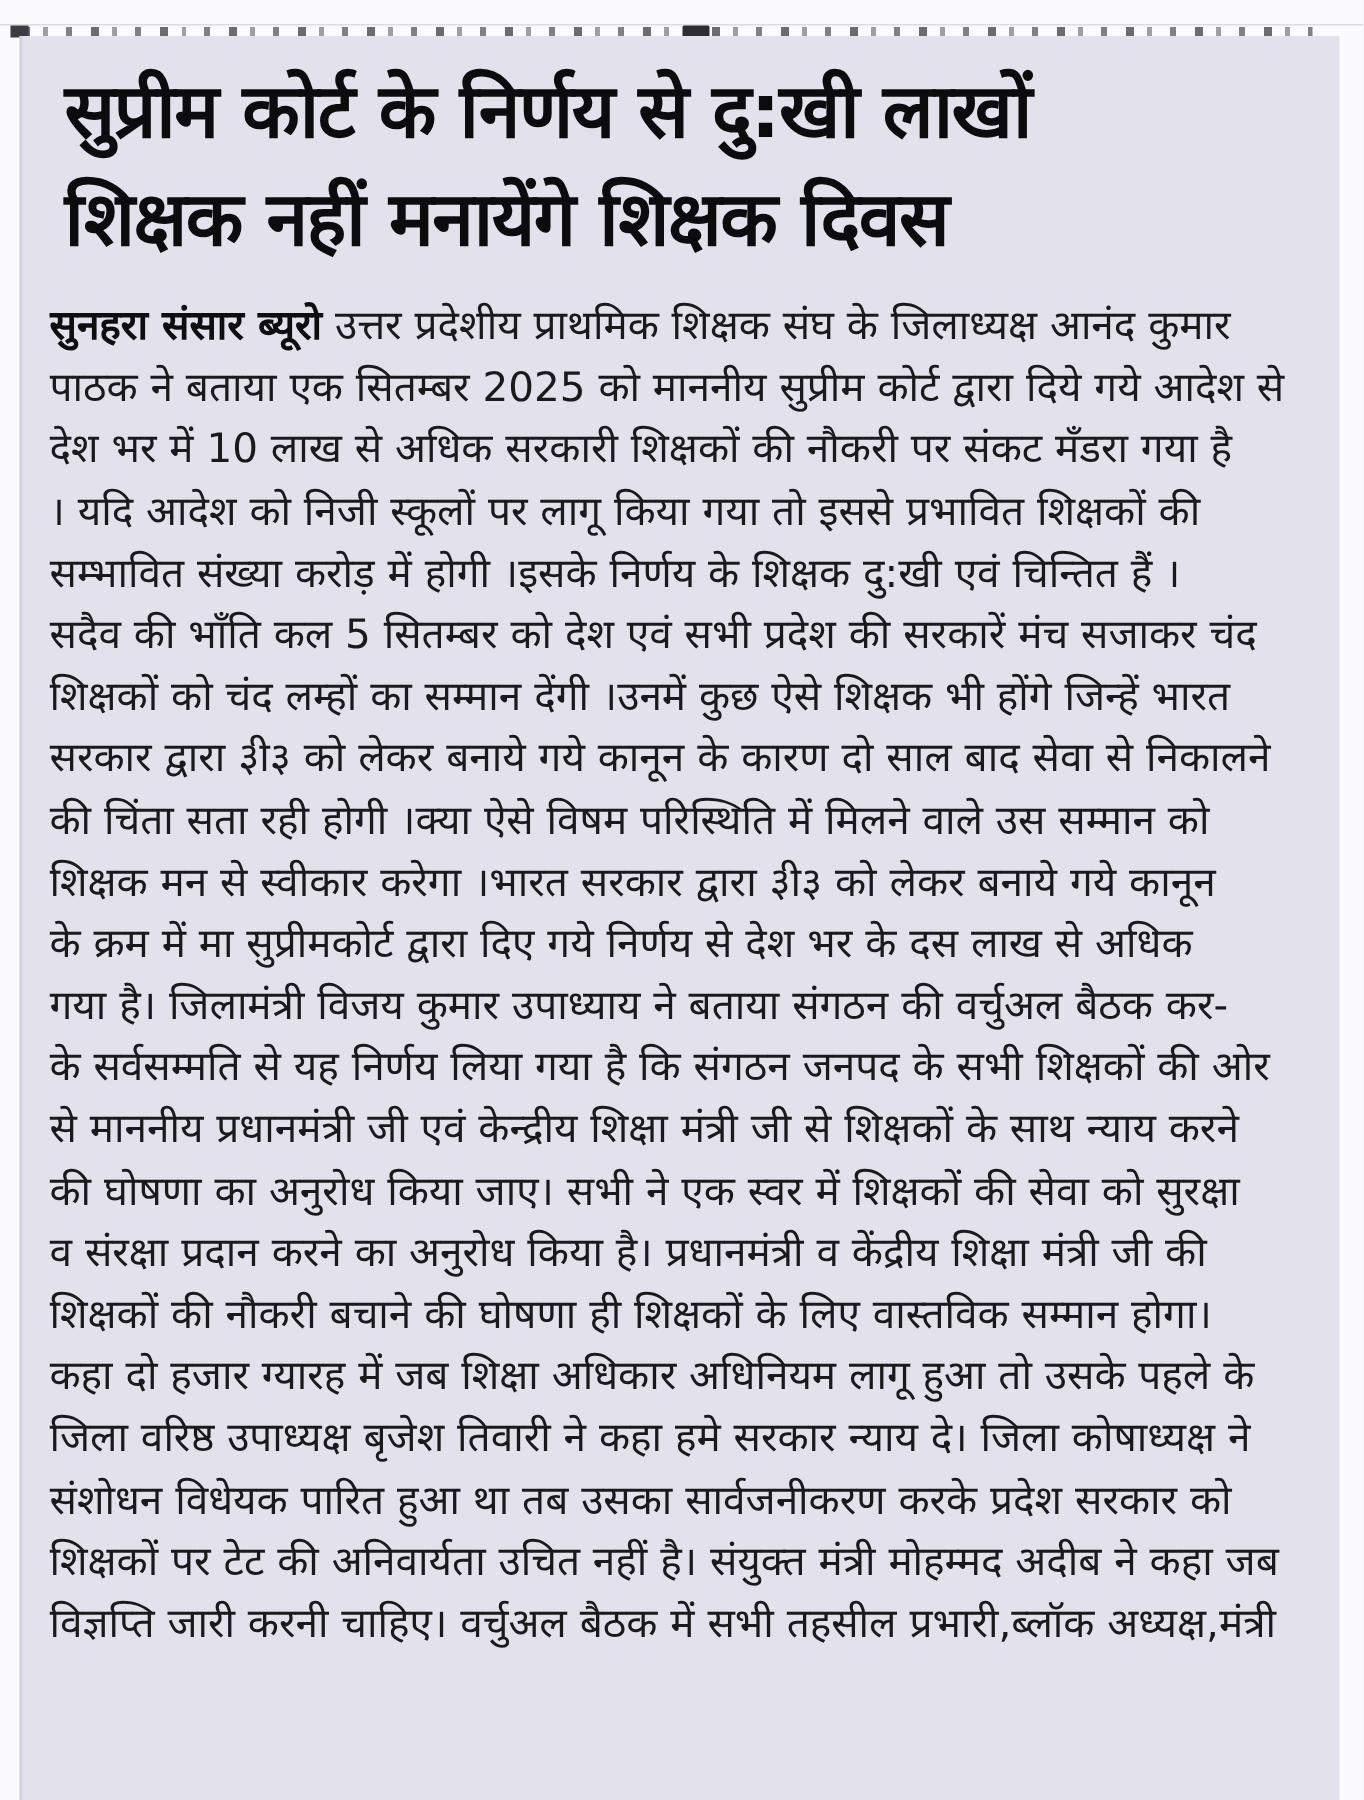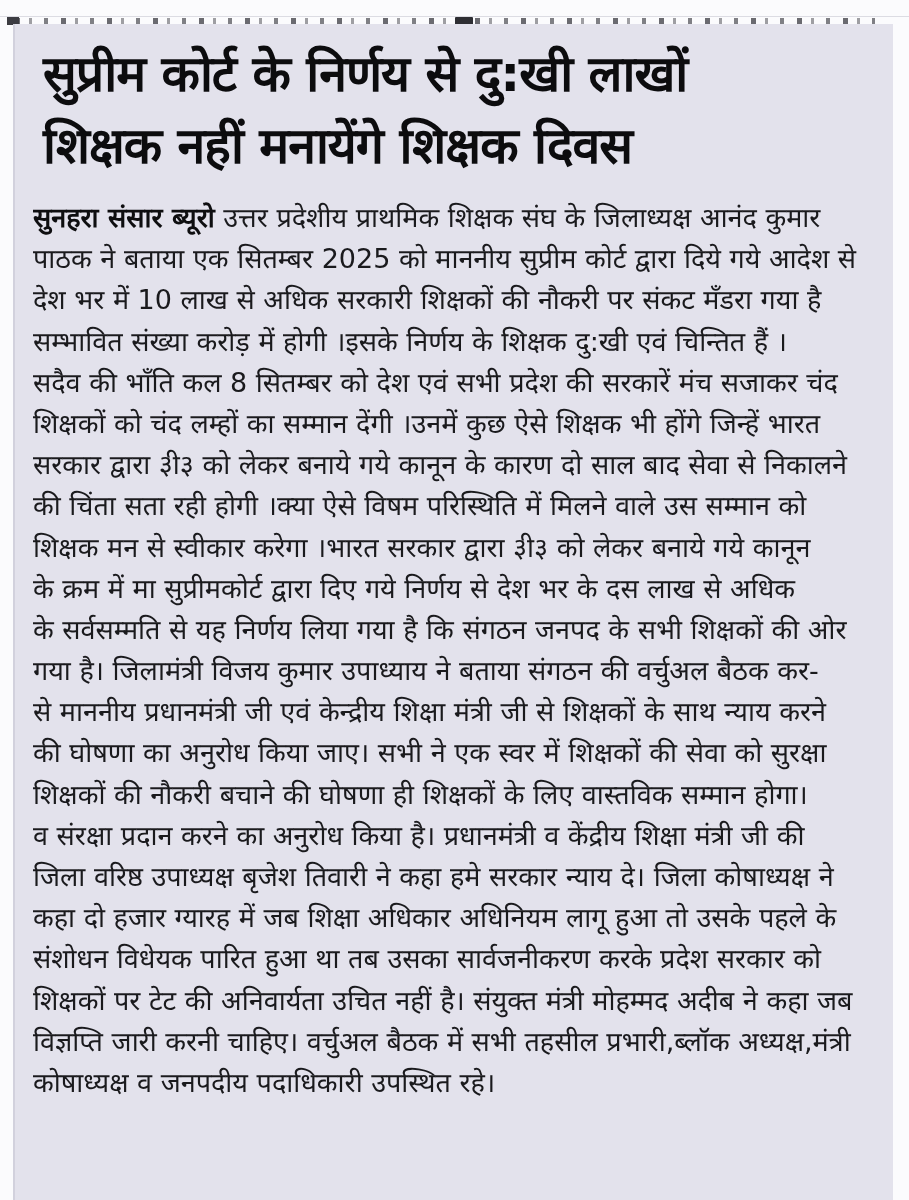--- a/index.html
+++ b/index.html
@@ -105,35 +105,35 @@
       <span class="hl">शिक्षक नहीं मनायेंगे शिक्षक दिवस</span>
     </h1>
 
     <div class="bodytext">
       <div class="bl">
         <b>सुनहरा संसार ब्यूरो</b>
         <span>उत्तर प्रदेशीय प्राथमिक शिक्षक संघ के जिलाध्यक्ष आनंद कुमार</span>
       </div>
       <div class="bl">पाठक ने बताया एक सितम्बर 2025 को माननीय सुप्रीम कोर्ट द्वारा दिये गये आदेश से</div>
       <div class="bl">देश भर में 10 लाख से अधिक सरकारी शिक्षकों की नौकरी पर संकट मँडरा गया है</div>
+      <div class="bl">। यदि  आदेश को निजी स्कूलों पर लागू किया गया तो इससे प्रभावित शिक्षकों की</div>
       <div class="bl">सम्भावित संख्या करोड़ में होगी  ।इसके निर्णय के शिक्षक दु:खी एवं चिन्तित हैं ।</div>
-      <div class="bl">सदैव की भाँति कल 8 सितम्बर को देश एवं सभी प्रदेश की सरकारें मंच सजाकर चंद</div>
+      <div class="bl">सदैव की भाँति कल 5 सितम्बर को देश एवं सभी प्रदेश की सरकारें मंच सजाकर चंद</div>
       <div class="bl">शिक्षकों  को चंद लम्हों का सम्मान देंगी  ।उनमें कुछ ऐसे शिक्षक भी होंगे जिन्हें भारत</div>
       <div class="bl">सरकार द्वारा ३ी३ को लेकर बनाये गये कानून के कारण दो साल बाद सेवा से निकालने</div>
       <div class="bl">की चिंता सता रही होगी  ।क्या ऐसे विषम परिस्थिति में मिलने वाले उस सम्मान को</div>
       <div class="bl">शिक्षक मन से स्वीकार करेगा  ।भारत सरकार द्वारा ३ी३  को लेकर बनाये गये कानून</div>
       <div class="bl">के क्रम में मा सुप्रीमकोर्ट द्वारा दिए गये निर्णय से देश भर के दस लाख से अधिक</div>
+      <div class="bl">गया है।  जिलामंत्री विजय कुमार उपाध्याय ने बताया संगठन की वर्चुअल बैठक कर-</div>
       <div class="bl">के सर्वसम्मति से यह निर्णय लिया गया है कि संगठन जनपद के सभी शिक्षकों की ओर</div>
-      <div class="bl">गया है।  जिलामंत्री विजय कुमार उपाध्याय ने बताया संगठन की वर्चुअल बैठक कर-</div>
       <div class="bl">से माननीय प्रधानमंत्री जी एवं केन्द्रीय शिक्षा मंत्री जी से शिक्षकों के साथ न्याय करने</div>
       <div class="bl">की घोषणा का अनुरोध किया जाए। सभी ने एक स्वर में शिक्षकों की सेवा को सुरक्षा</div>
+      <div class="bl">व संरक्षा प्रदान करने का अनुरोध किया है। प्रधानमंत्री व केंद्रीय शिक्षा मंत्री जी की</div>
       <div class="bl">शिक्षकों की नौकरी बचाने की घोषणा ही शिक्षकों के लिए वास्तविक सम्मान होगा।</div>
-      <div class="bl">व संरक्षा प्रदान करने का अनुरोध किया है। प्रधानमंत्री व केंद्रीय शिक्षा मंत्री जी की</div>
+      <div class="bl">कहा दो हजार ग्यारह में जब शिक्षा अधिकार अधिनियम लागू हुआ तो उसके पहले के</div>
       <div class="bl">जिला वरिष्ठ उपाध्यक्ष बृजेश तिवारी ने कहा हमे सरकार न्याय दे। जिला कोषाध्यक्ष ने</div>
-      <div class="bl">कहा दो हजार ग्यारह में जब शिक्षा अधिकार अधिनियम लागू हुआ तो उसके पहले के</div>
       <div class="bl">संशोधन विधेयक पारित हुआ था तब उसका सार्वजनीकरण करके प्रदेश सरकार को</div>
       <div class="bl">शिक्षकों पर टेट की अनिवार्यता उचित नहीं है। संयुक्त मंत्री मोहम्मद अदीब ने कहा जब</div>
       <div class="bl">विज्ञप्ति जारी करनी चाहिए। वर्चुअल बैठक में सभी तहसील प्रभारी,ब्लॉक अध्यक्ष,मंत्री</div>
-      <div class="bl">कोषाध्यक्ष व जनपदीय पदाधिकारी उपस्थित रहे।</div>
     </div>
 
   </div>
 </div>
 
 </body></html>

